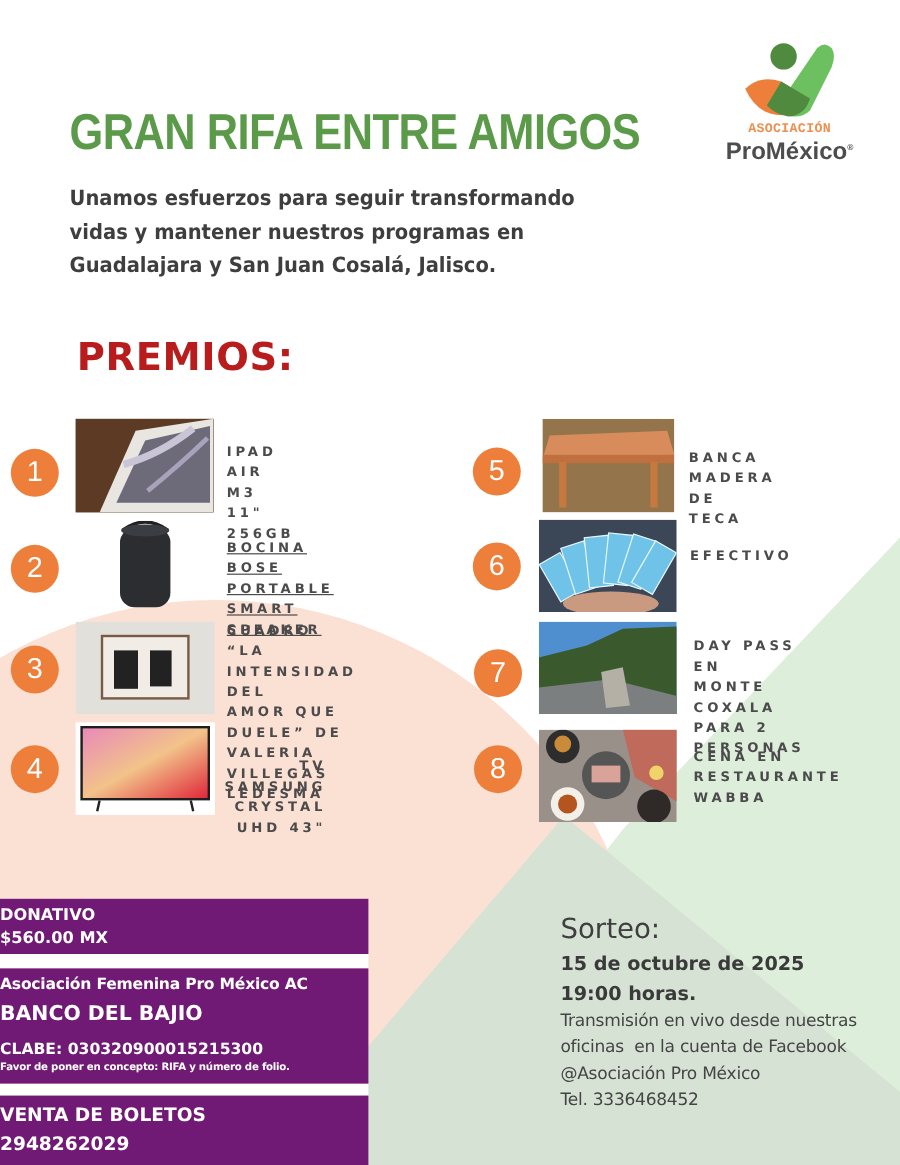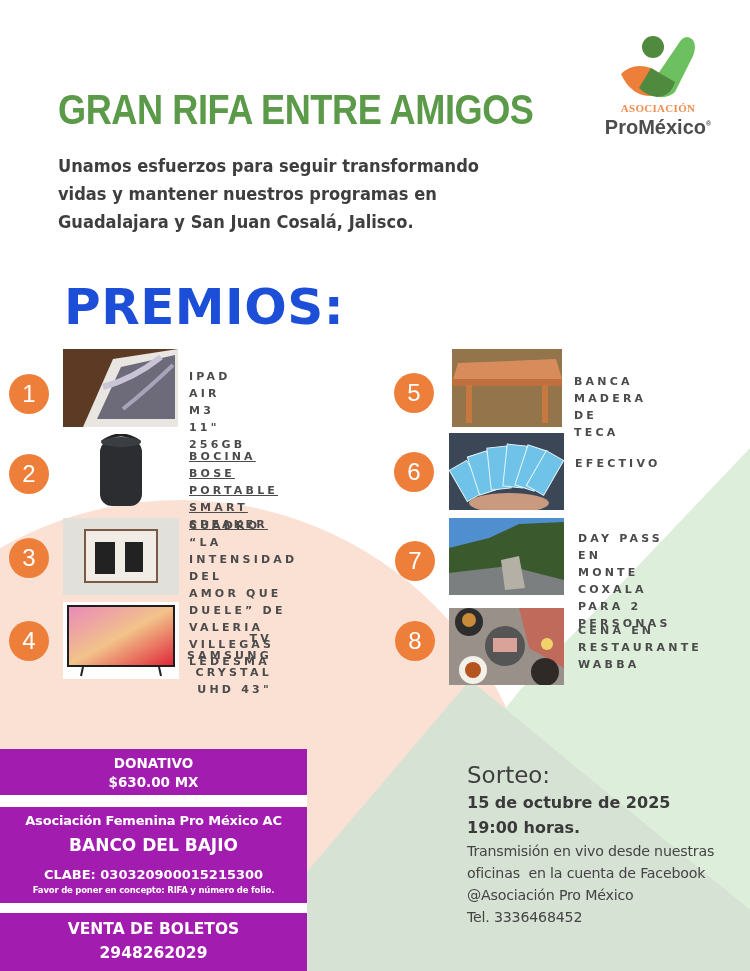--- a/index.html
+++ b/index.html
@@ -3,42 +3,42 @@
 <meta charset="utf-8">
 <style>
   * { box-sizing: border-box; margin: 0; padding: 0; }
   html, body { width: 750px; height: 971px; overflow: hidden; background: #ffffff; }
   body { position: relative; font-family: "DejaVu Sans", sans-serif; color: #3c3c3c; }
 
   .bg-layer { position: absolute; left: 0; top: 0; width: 750px; height: 971px; z-index: 0; }
 
   .logo { position: absolute; left: 596px; top: 34px; width: 124px; height: 110px; z-index: 2; text-align: center; }
   .logo svg { display: block; margin: 0 auto; }
-  .logo-sub { font-family: Liberation Serif, serif; font-weight: bold; font-size: 11px; color: #ee8f4f; letter-spacing: 0.3px; margin-top: 2px; }
+  .logo-sub { font-family: Liberation Mono, monospace; font-weight: bold; font-size: 11px; color: #ee8f4f; letter-spacing: 0.3px; margin-top: 2px; }
   .logo-main { font-family: "Liberation Sans", sans-serif; font-weight: bold; font-size: 20px; color: #4d4d4d; line-height: 20px; }
 
   .title { position: absolute; left: 58px; top: 86px; z-index: 2;
     font-family: "Liberation Sans", sans-serif; font-weight: bold; font-size: 42px;
     color: #5a9a48; letter-spacing: -0.5px; transform: scaleX(0.86); transform-origin: left center; white-space: nowrap; }
 
   .subtitle { position: absolute; left: 58px; top: 152px; width: 480px; z-index: 2;
     font-family: "DejaVu Sans", sans-serif; font-weight: bold; font-size: 17.5px; line-height: 28px; color: #3e3e3e;
     transform: scaleX(0.93); transform-origin: left top; }
 
   .premios { position: absolute; left: 64px; top: 278px; z-index: 2;
-    font-family: "DejaVu Sans", sans-serif; font-weight: bold; font-size: 50px; color: #1d4ed8; letter-spacing: 0.5px; }
+    font-family: "DejaVu Sans", sans-serif; font-weight: bold; font-size: 32px; color: #b91c1c; letter-spacing: 0.5px; }
 
   .prize { position: absolute; z-index: 2; }
   .badge { position: absolute; width: 40px; height: 40px; border-radius: 50%; background: #ee7f3b;
     color: #fff; font-family: "Liberation Sans", sans-serif; font-size: 24px; line-height: 40px; text-align: center; }
   .thumb { position: absolute; overflow: hidden; }
   .label { position: absolute; font-family: "DejaVu Sans", sans-serif; font-weight: bold; font-size: 11px;
     letter-spacing: 3.2px; line-height: 17px; color: #4b4b4b; text-transform: uppercase; }
 
-  .info-box { position: absolute; left: 0; width: 307px; background: #a21caf; color: #ffffff; text-align: center; z-index: 2;
+  .info-box { position: absolute; left: 0; width: 307px; background: #701a75; color: #ffffff; text-align: left; z-index: 2;
     font-family: "DejaVu Sans", sans-serif; font-weight: bold; }
 
   .sorteo { position: absolute; left: 467px; top: 760px; width: 290px; z-index: 2; color: #3a3a3a; }
   .sorteo-h { font-family: "DejaVu Sans", sans-serif; font-size: 23px; font-weight: normal; line-height: 30px; color: #3f3f3f; }
   .sorteo-b { font-family: "DejaVu Sans", sans-serif; font-size: 16px; font-weight: bold; line-height: 25px; }
   .sorteo-t { font-family: "DejaVu Sans", sans-serif; font-size: 14.2px; line-height: 22px; color: #444; white-space: nowrap; letter-spacing: -0.2px; }
 </style>
 </head>
 <body>
 
@@ -222,21 +222,21 @@
   </div>
   <div class="label" style="left:198px;top:17px;">
     <div>CENA EN</div>
     <div>RESTAURANTE</div>
     <div>WABBA</div>
   </div>
 </div>
 
 <div class="info-box" style="top:749px;height:46px;padding-top:5px;">
   <div style="font-size:13.5px;line-height:18px;">DONATIVO</div>
-  <div style="font-size:13.5px;line-height:20px;">$630.00 MX</div>
+  <div style="font-size:13.5px;line-height:20px;">$560.00 MX</div>
 </div>
 
 <div class="info-box" style="top:807px;height:96px;padding-top:3px;">
   <div style="font-size:13px;line-height:22px;letter-spacing:-0.2px;">Asociación Femenina Pro México AC</div>
   <div style="font-size:17px;line-height:26px;">BANCO DEL BAJIO</div>
   <div style="font-size:13px;line-height:18px;margin-top:8px;">CLABE: 030320900015215300</div>
   <div style="font-size:8.5px;line-height:12px;letter-spacing:-0.2px;">Favor de poner en concepto: RIFA y número de folio.</div>
 </div>
 
 <div class="info-box" style="top:913px;height:58px;padding-top:4px;">

